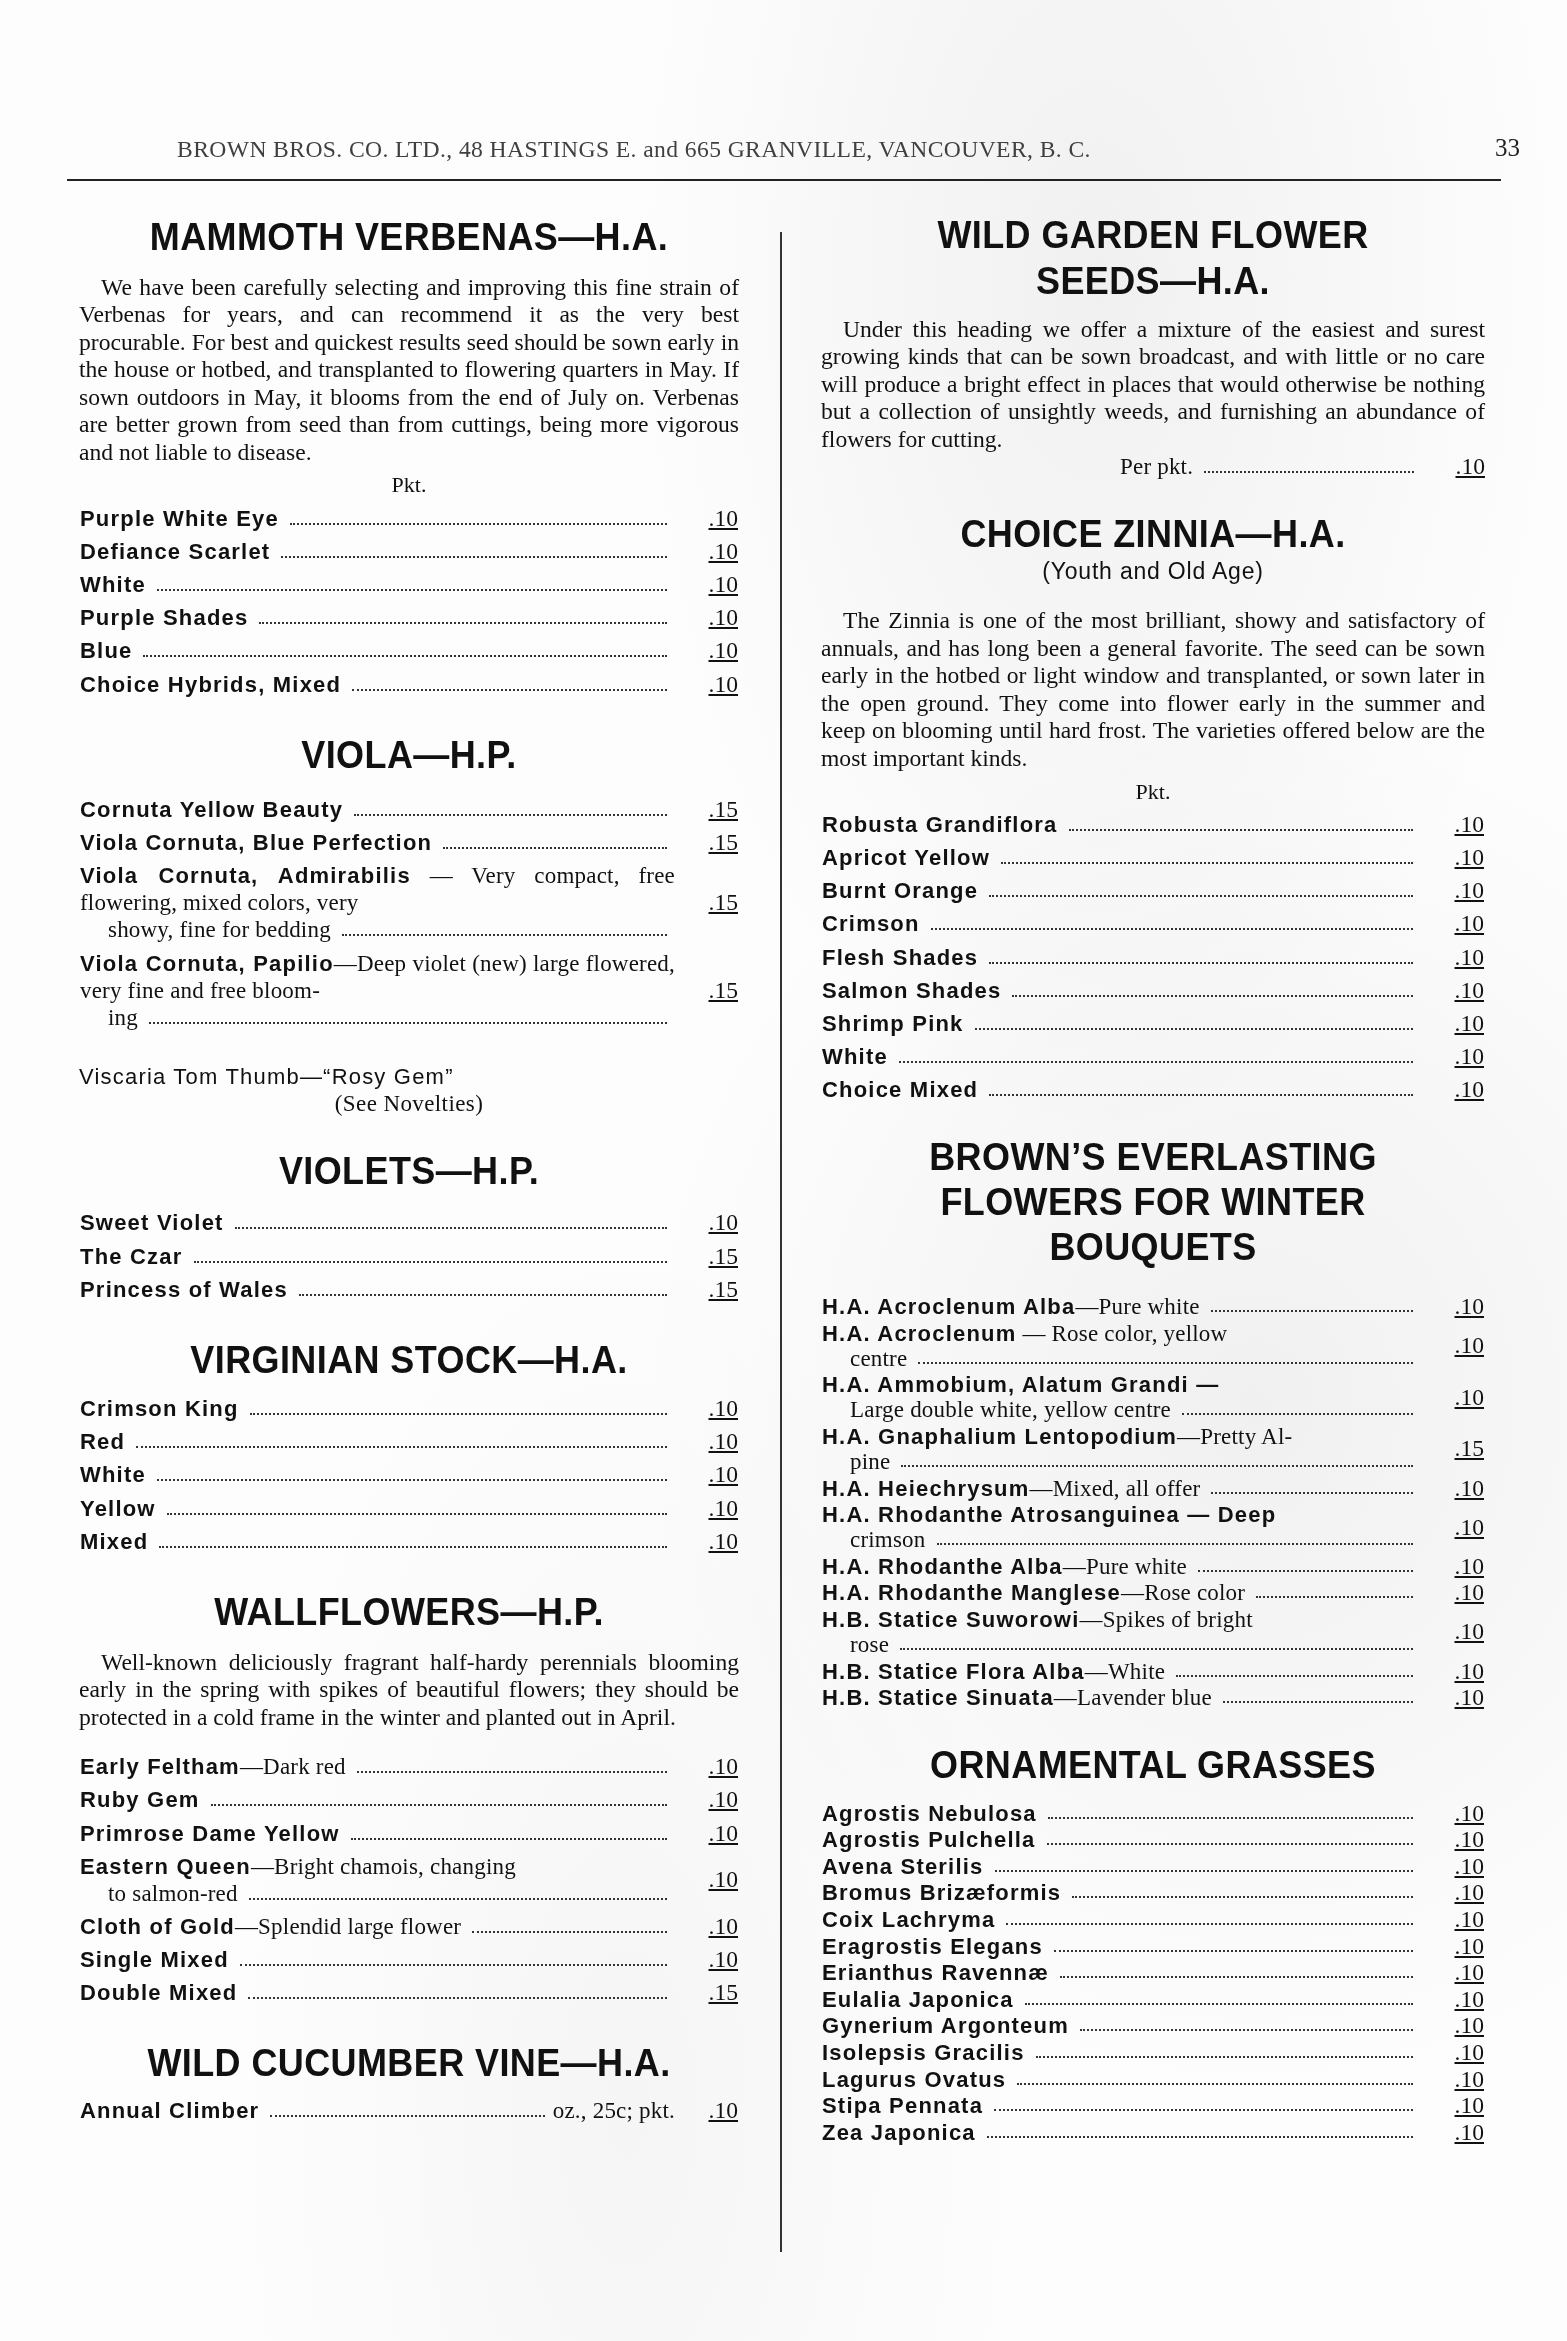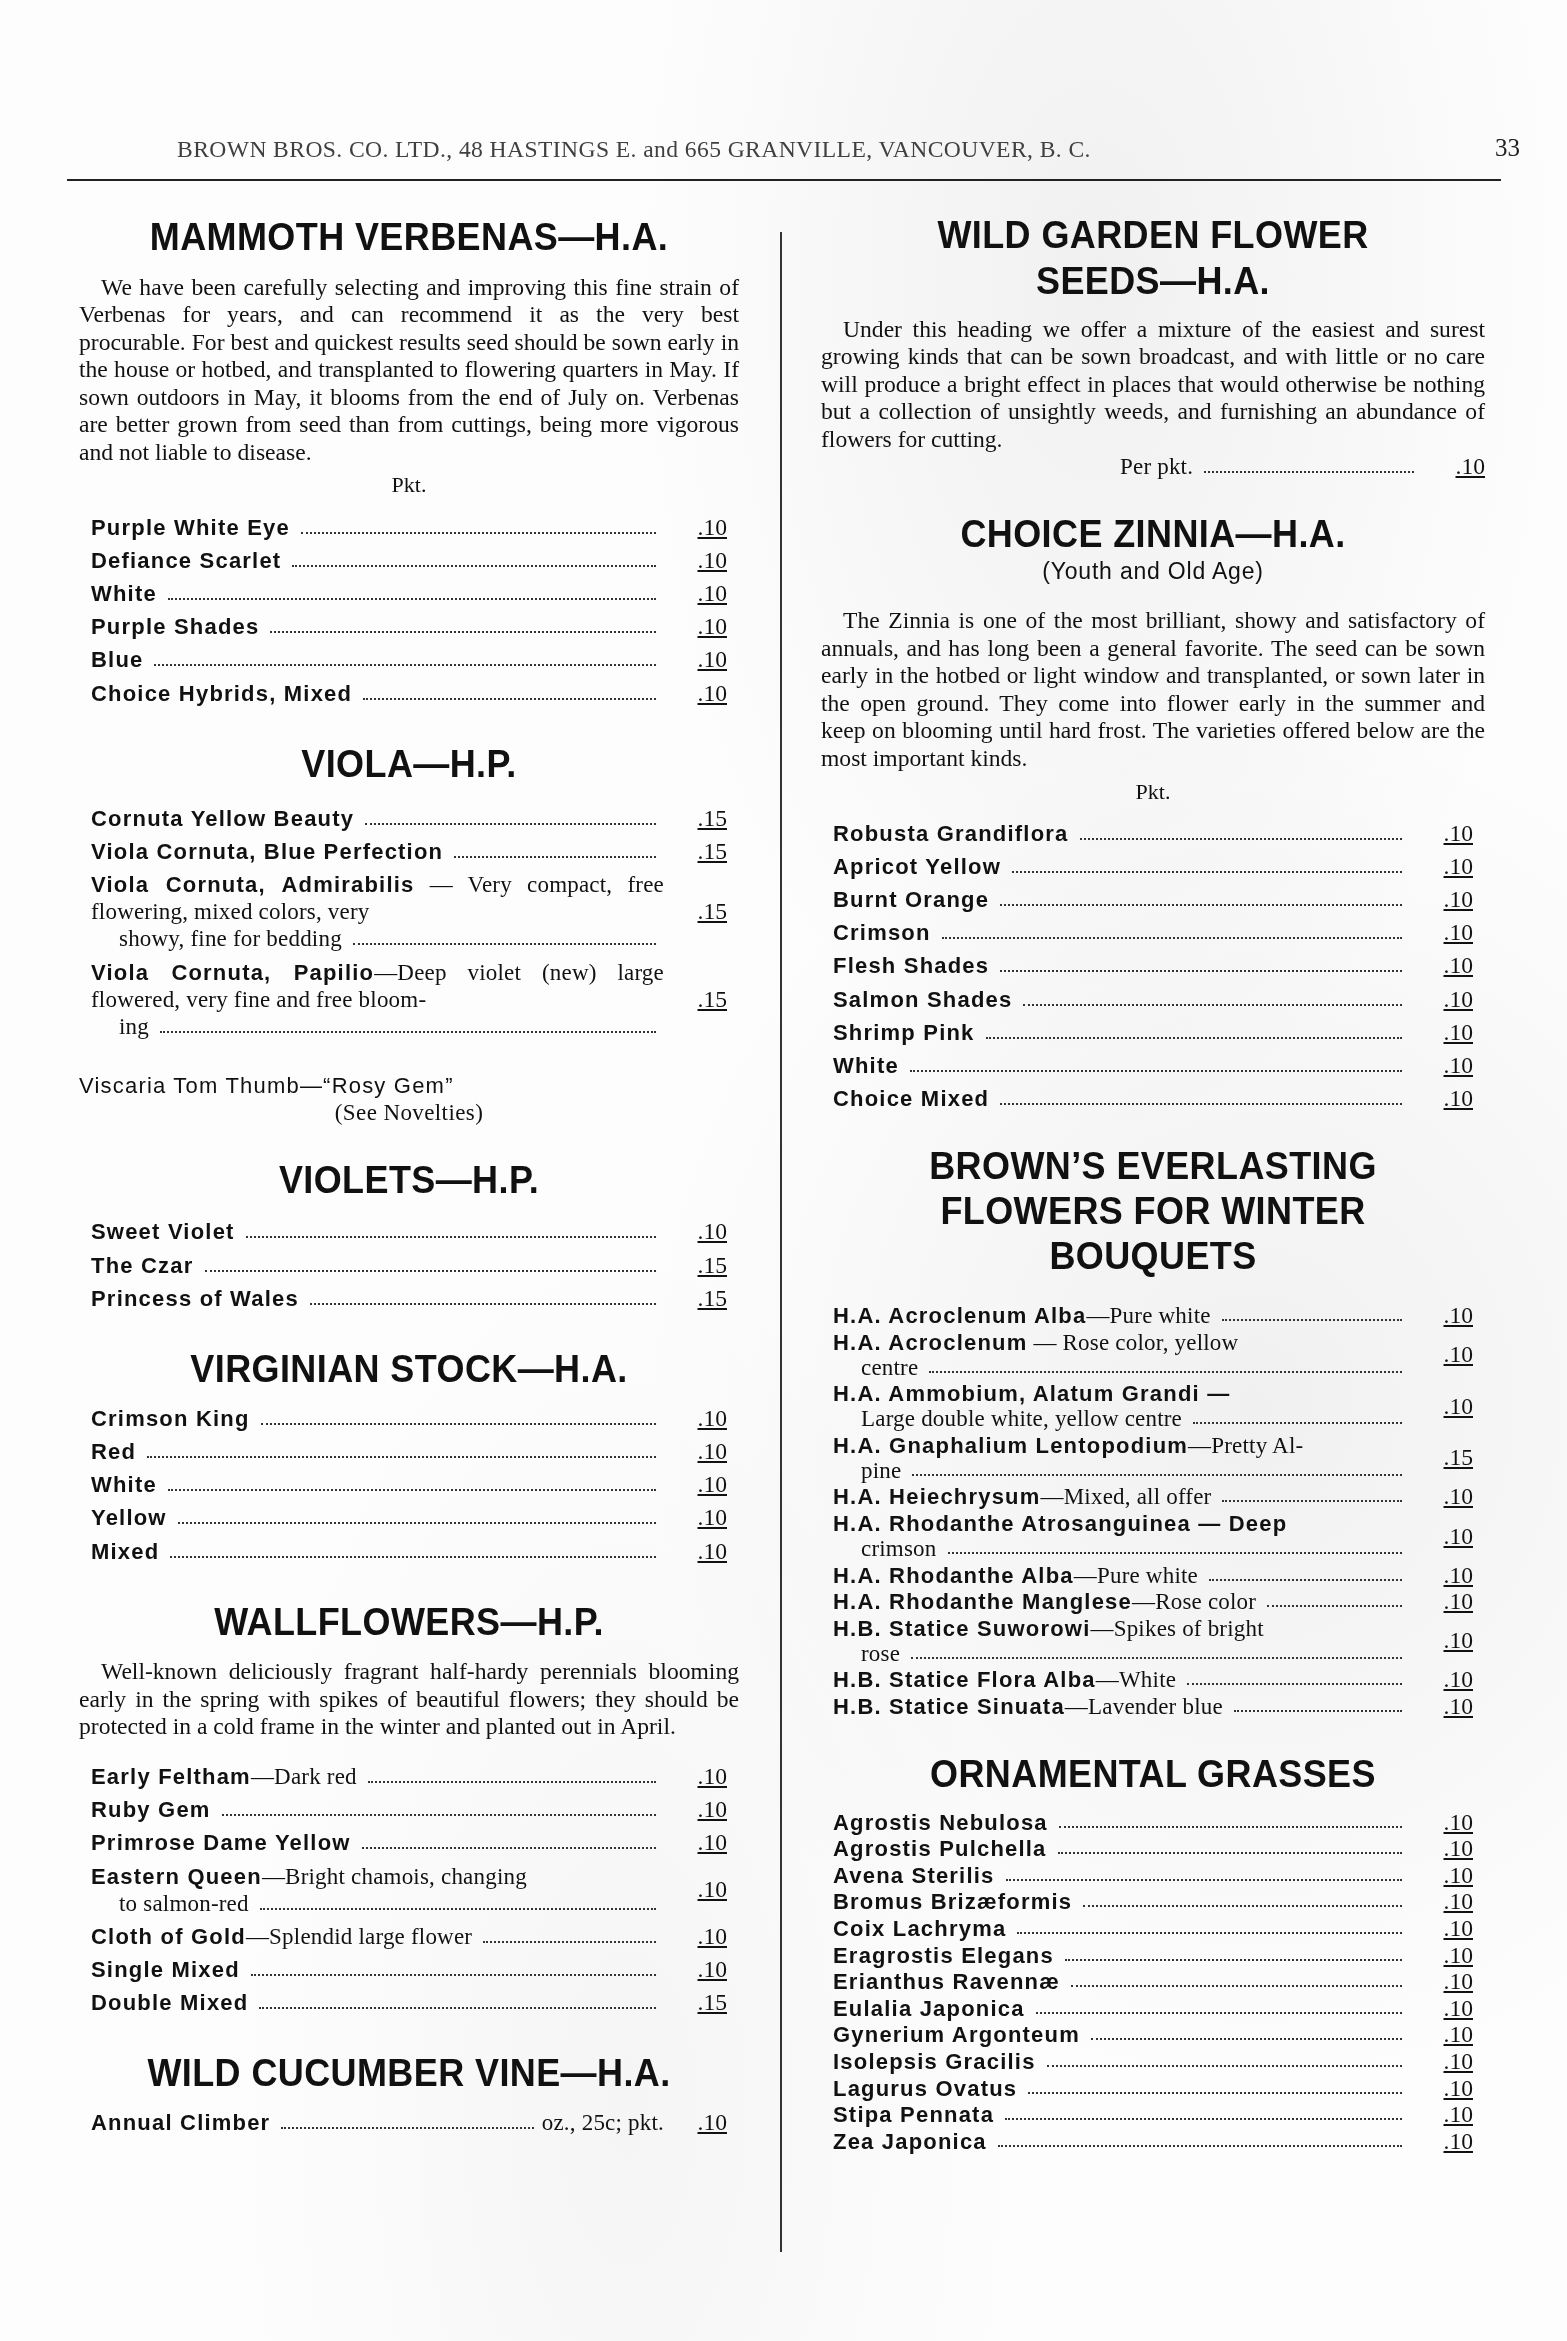--- a/index.html
+++ b/index.html
@@ -40,21 +40,21 @@
     font-family: "Liberation Sans", sans-serif; font-size: 23px; text-align: center; margin: 3.1px 0 22px;
     letter-spacing: 0.8px;
   }
   .intro {
     font-family: "Liberation Serif", serif; font-size: 23.6px; line-height: 27.5px;
     text-align: justify; text-indent: 22px; margin: 15.7px 0 6.3px;
   }
   .pkt-label {
     font-family: "Liberation Serif", serif; font-size: 22px; text-align: center; margin: 0 0 3.1px;
   }
-  .items { list-style: none; margin: 12px; padding: 0; }
+  .items { list-style: none; margin: 1px; padding: 0; }
   .item {
     display: flex; align-items: flex-end;
     font-family: "Liberation Sans", sans-serif; font-size: 22px; line-height: 27px;
     letter-spacing: 1.2px; padding: 3.1px 0; font-weight: bold;
   }
   .item .desc-wrap { flex: 1; display: flex; align-items: flex-end; min-width: 0; }
   .item .name { white-space: nowrap; }
   .item .note { font-family: "Liberation Serif", serif; font-weight: normal; letter-spacing: 0.2px; font-size: 23px; }
   .item .leader {
     flex: 1; border-bottom: 2.4px dotted #333; margin: 0 7.9px 7px 11px; min-width: 15.7px;

